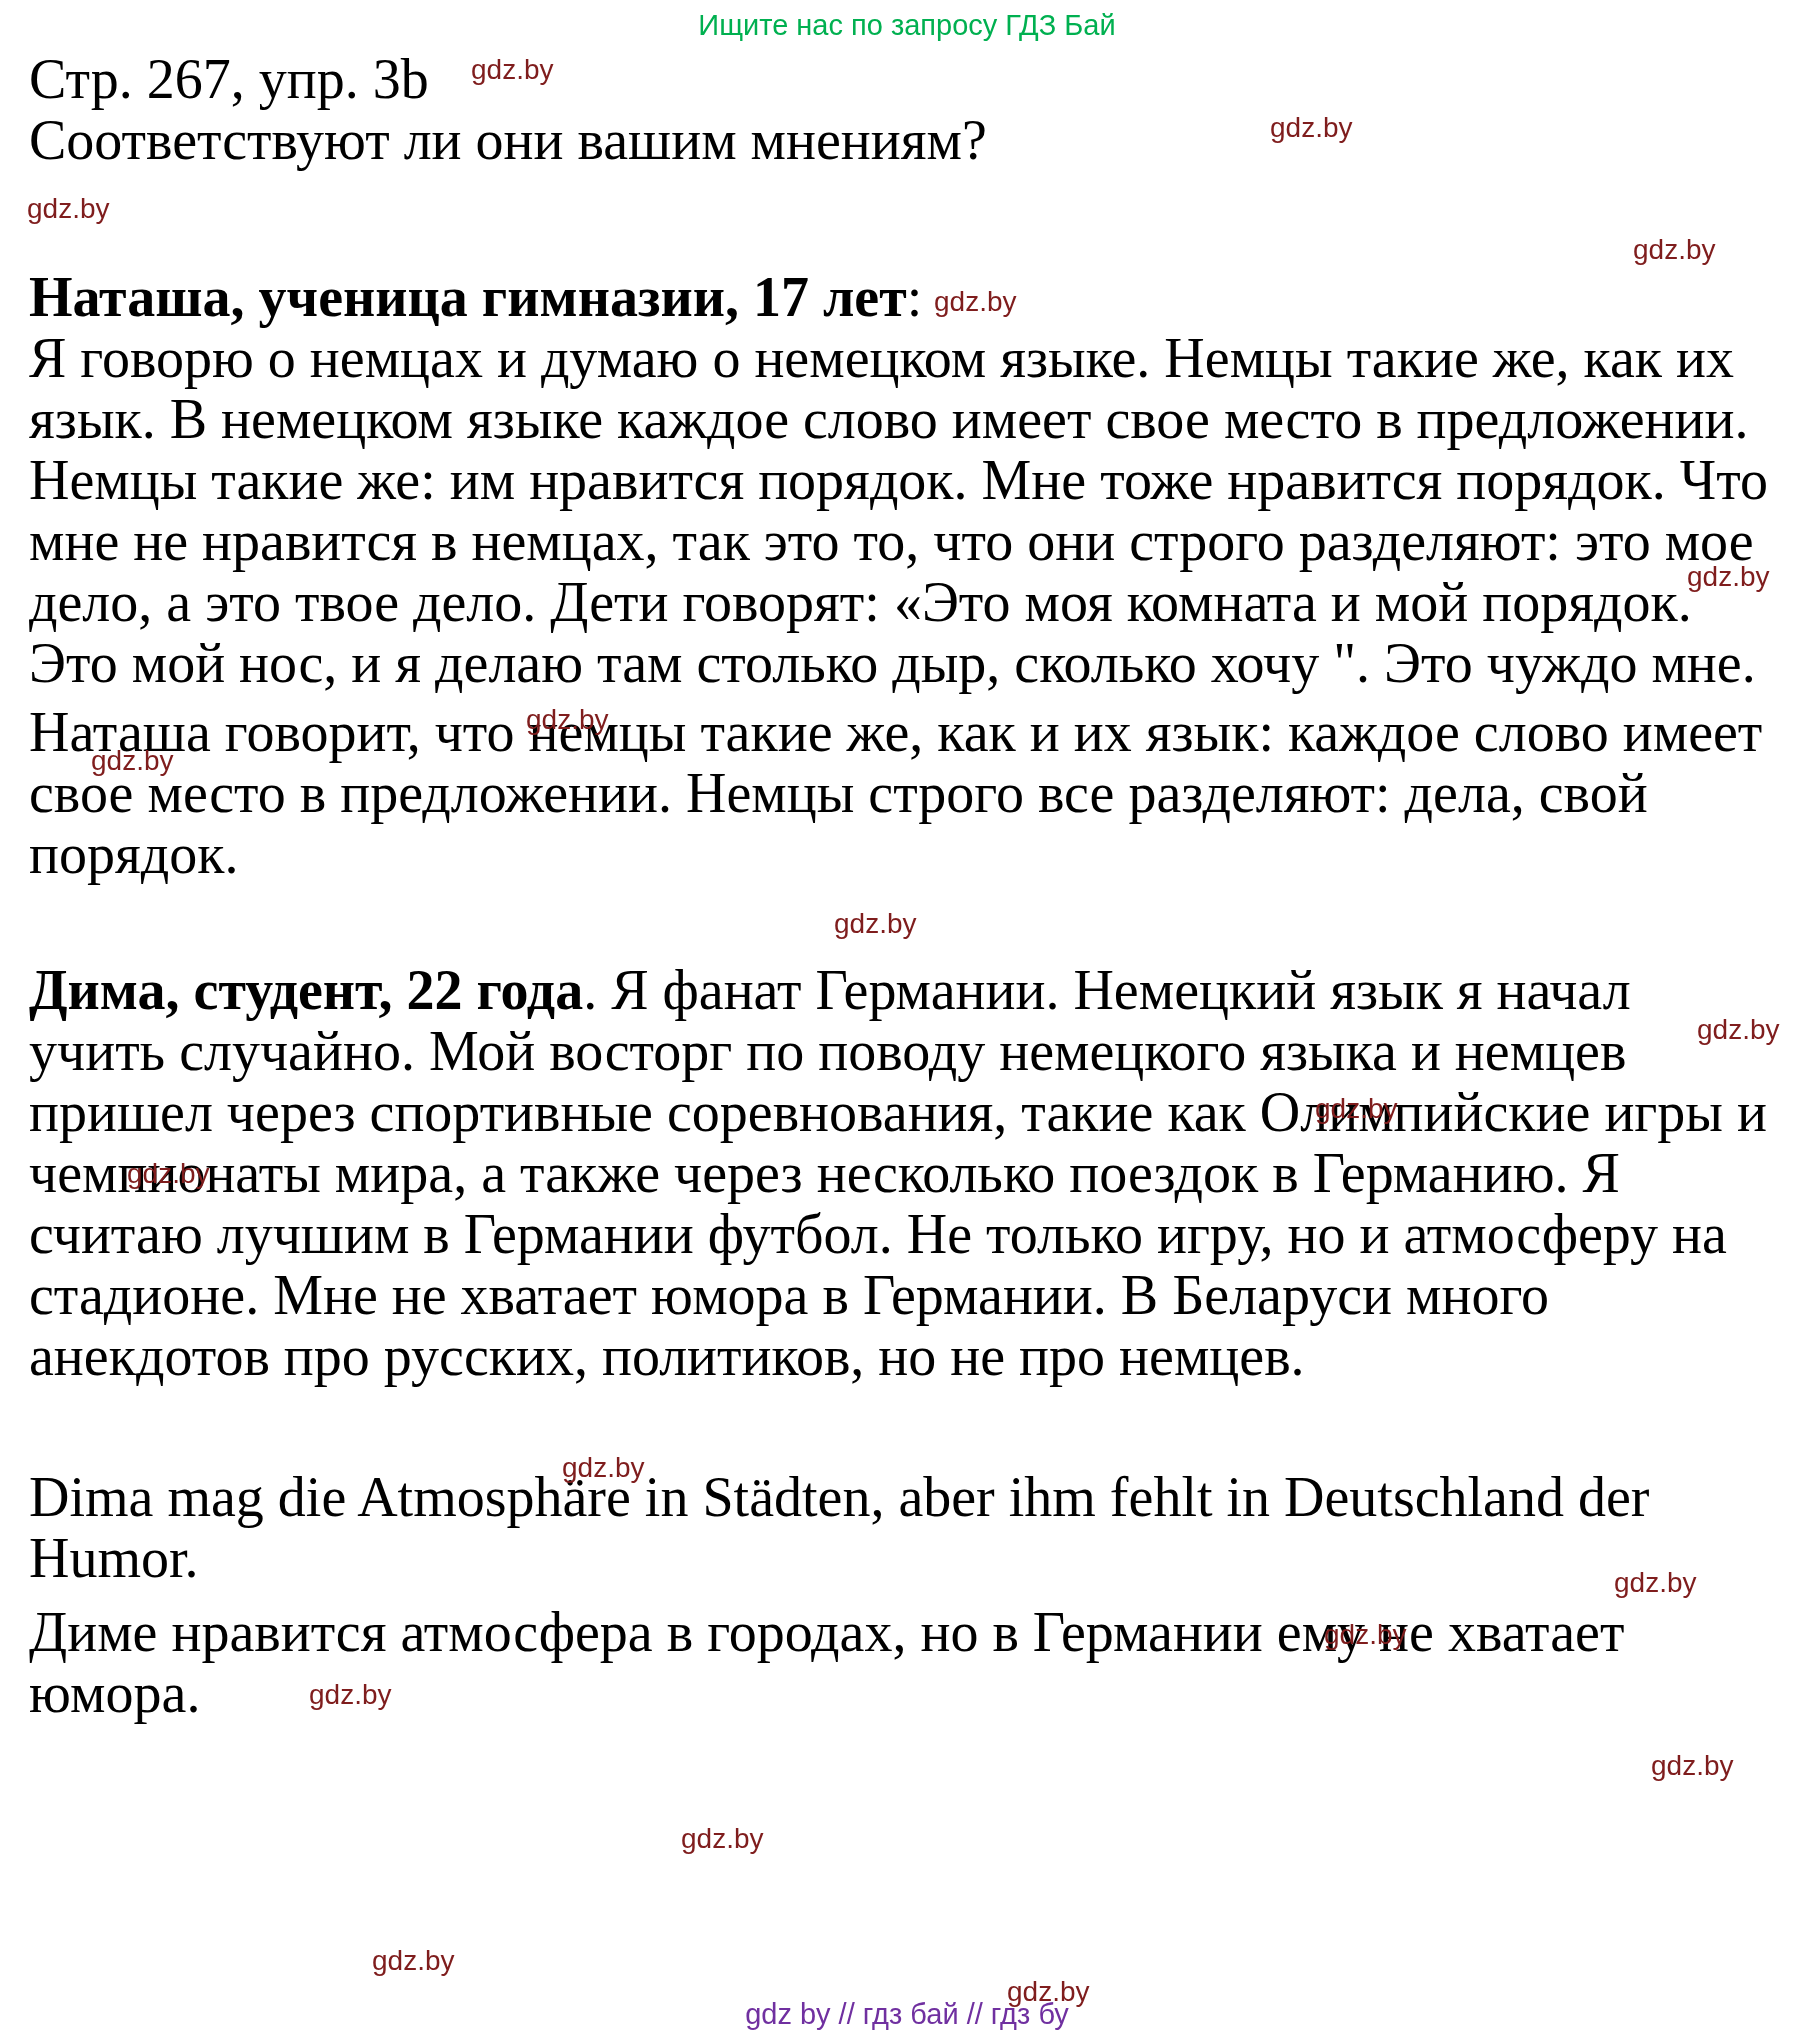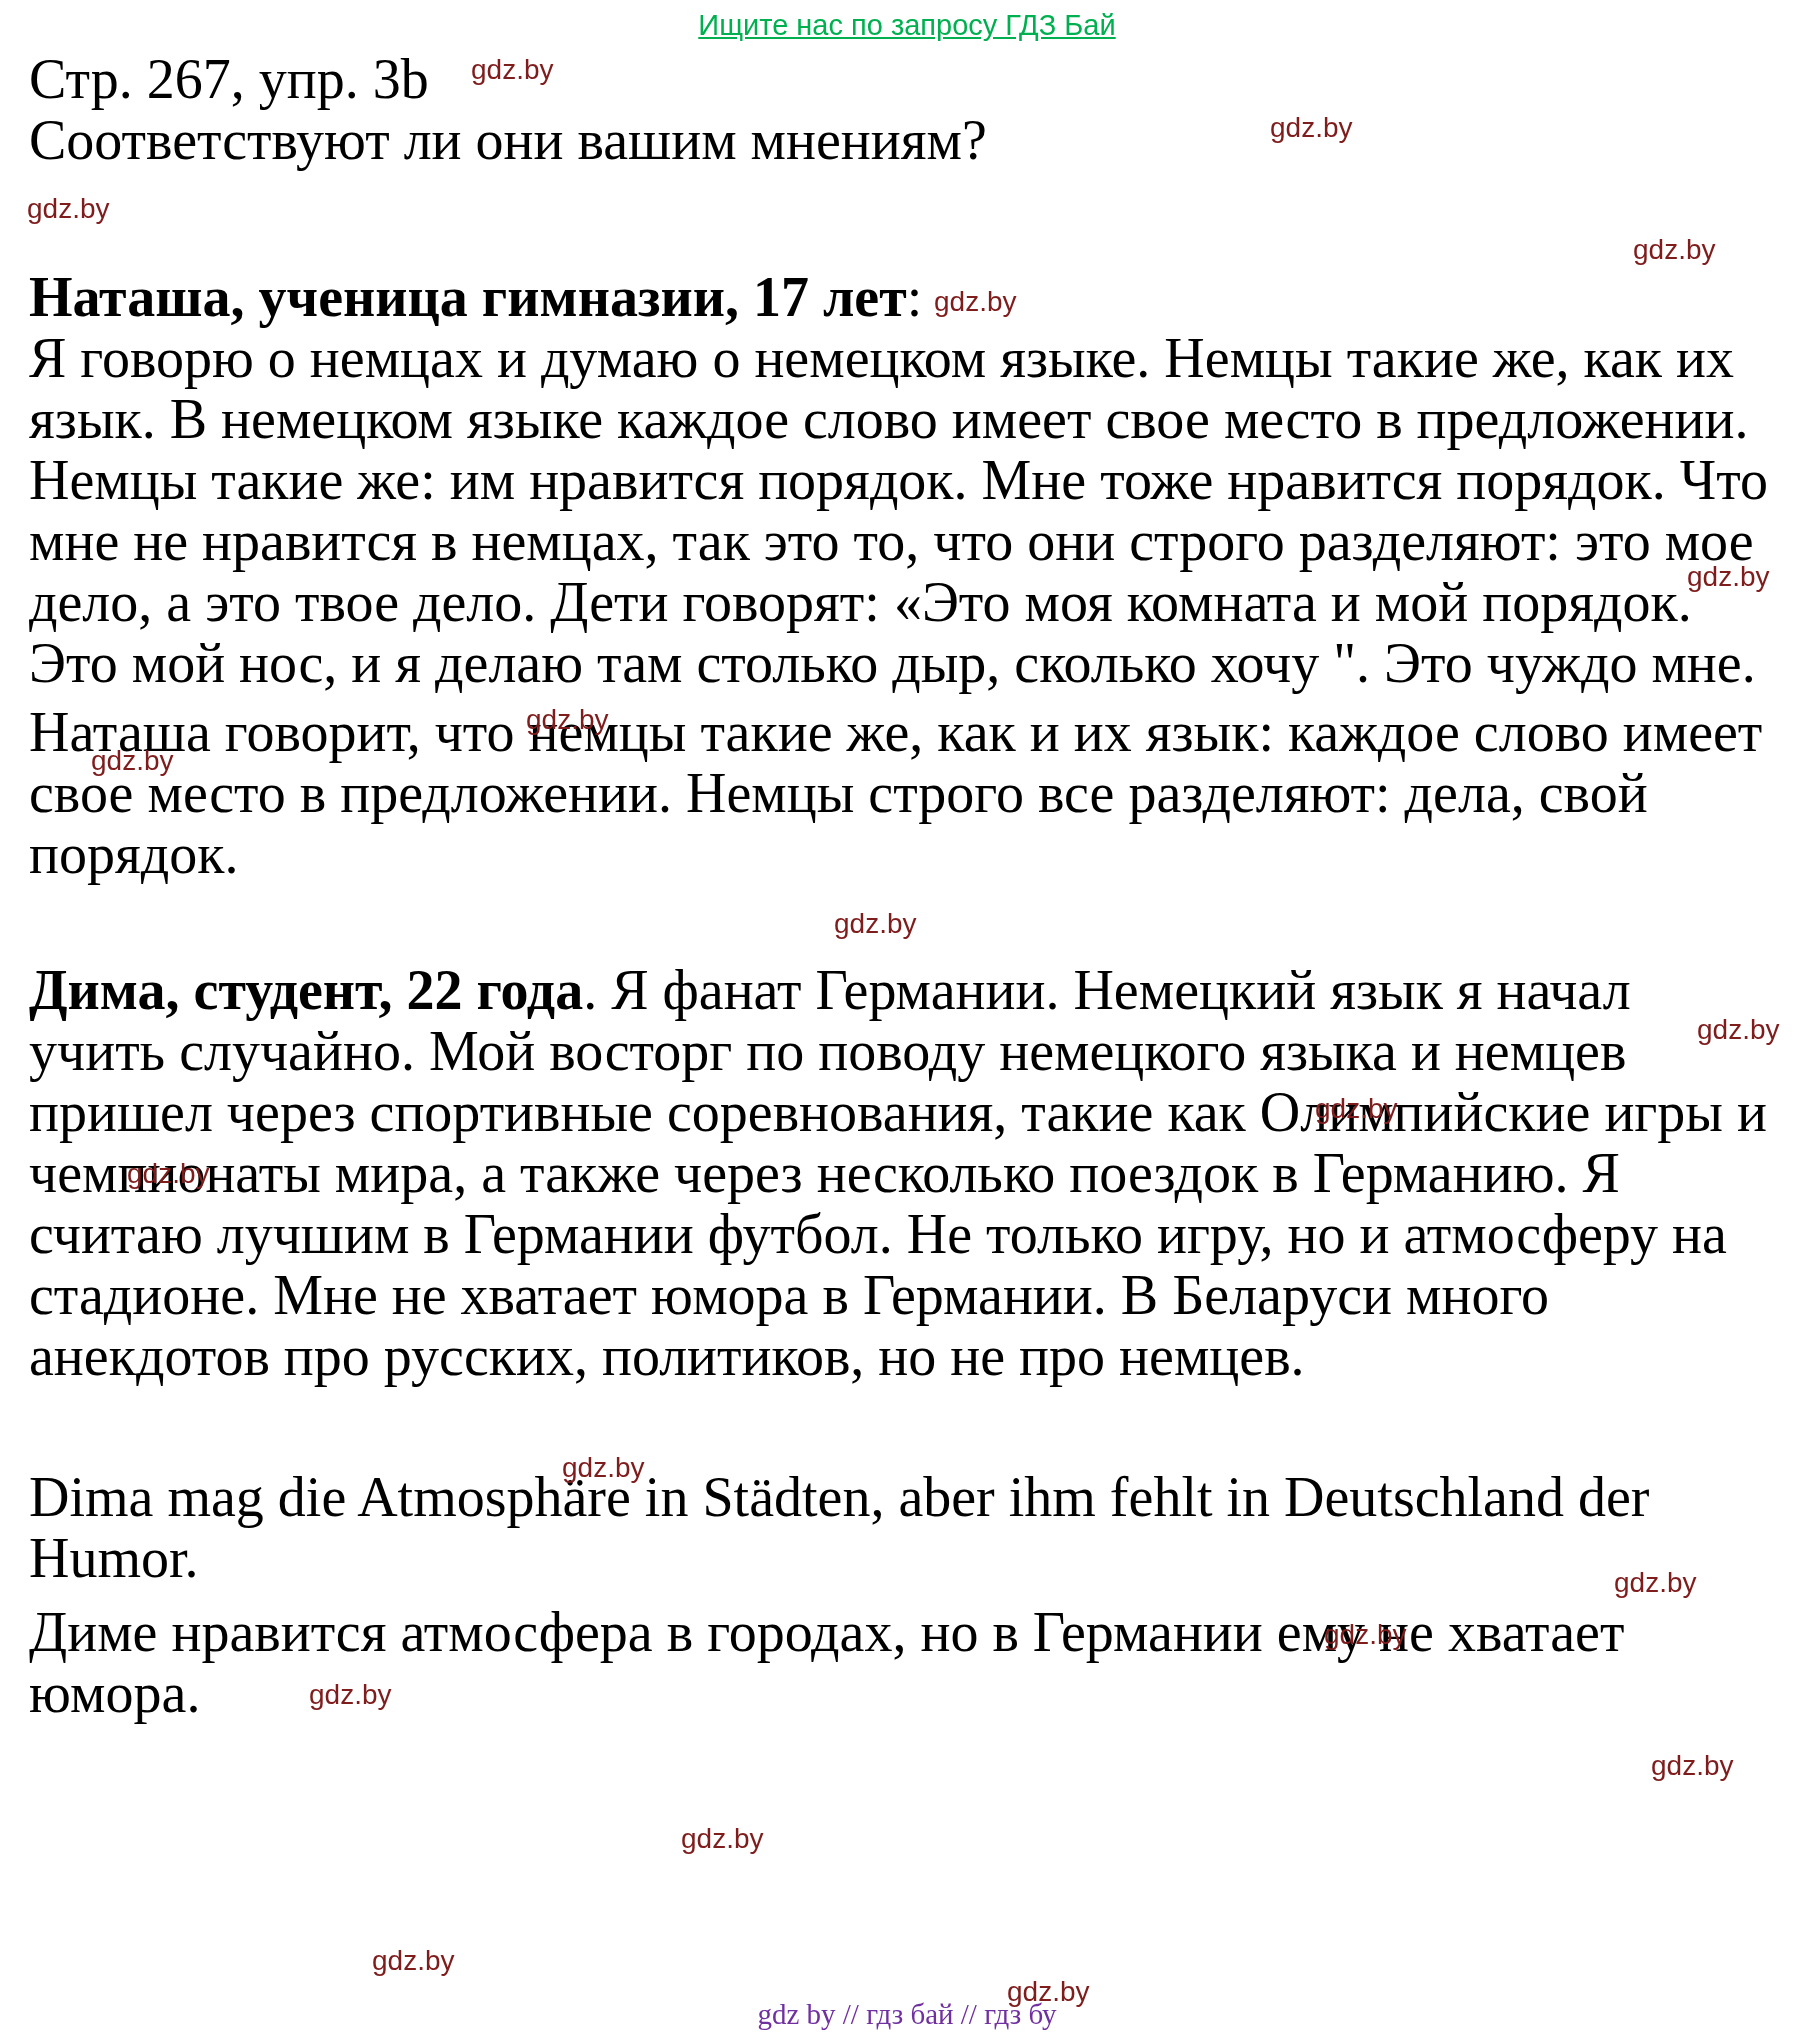--- a/index.html
+++ b/index.html
@@ -12,42 +12,41 @@
     font-family: "Liberation Serif", "DejaVu Serif", serif;
     color: #000000;
   }
   .green-header {
     margin-top: 5.7px;
     text-align: center;
     font-family: "Liberation Sans", "DejaVu Sans", sans-serif;
     font-size: 29px;
     line-height: 38px;
     color: var(--promo-green, #00b050);
-    text-decoration: underline;
   }
   .content {
     padding: 5.7px 34px 0 29px;
     font-size: 56px;
     line-height: 61px;
   }
   .content p { margin: 0; }
   p.gap-heading  { margin-top: 96px; }
   p.gap-large    { margin-top: 82px; }
   p.gap-small    { margin-top: 7.6px; }
   p.gap-section  { margin-top: 75px; }
   p.gap-medium   { margin-top: 80px; }
   p.gap-tiny     { margin-top: 13.4px; }
   b { font-weight: bold; margin-top: 32px; }
   .footer {
     position: absolute;
     left: 0;
     right: 0;
     top: 1996px;
     text-align: center;
-    font-family: Liberation Serif, serif;
+    font-family: Liberation Sans, sans-serif;
     font-size: 29px;
     line-height: 36px;
     color: var(--footer-purple, #7030a0);
   }
   .wm-layer {
     position: absolute;
     left: 0; top: 0;
     width: 100%; height: 100%;
     pointer-events: none;
   }

